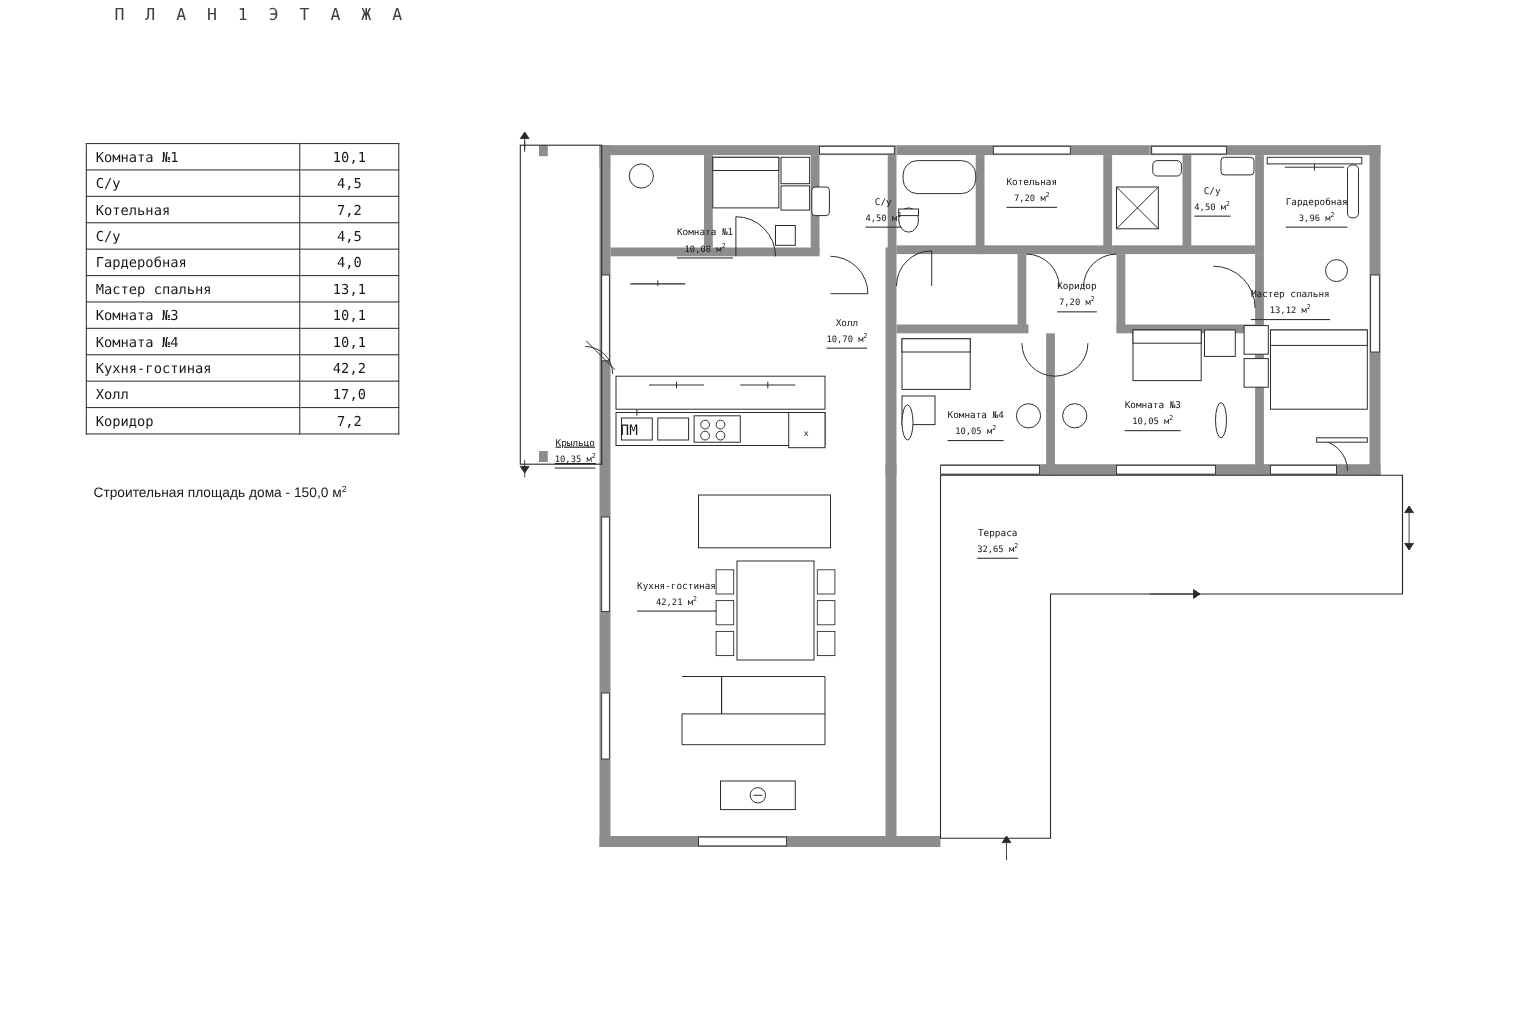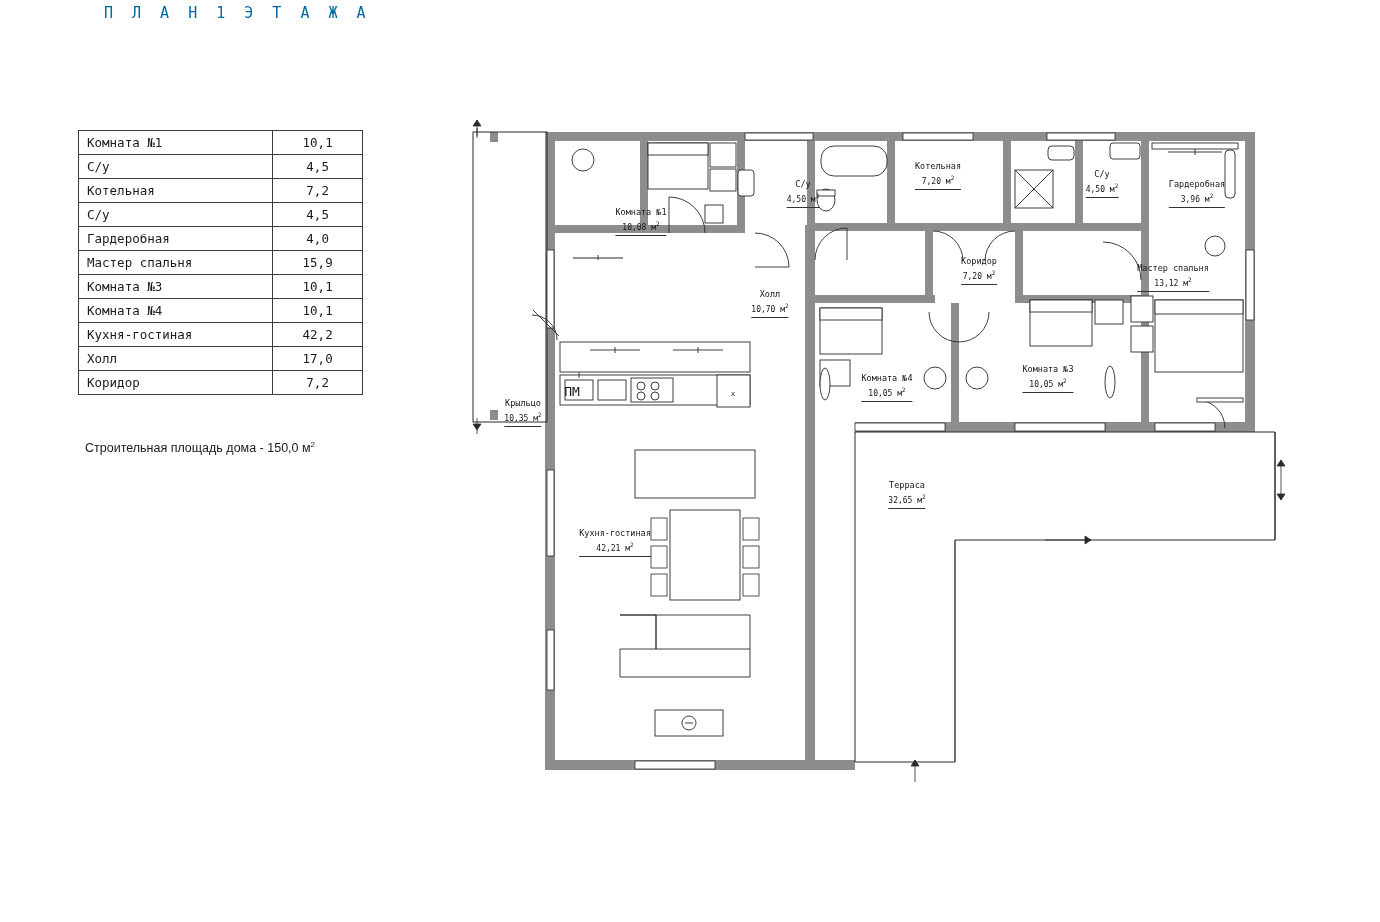--- a/index.html
+++ b/index.html
@@ -14,21 +14,21 @@
     font-family: "DejaVu Sans Mono", monospace;
     color: #1a1a1a;
     overflow: hidden;
   }
   .page-title {
     position: absolute;
     left: 104px;
     top: 4px;
     font-size: 15px;
     letter-spacing: 5px;
-    color: #0369a1;
+    color: #404040;
     font-family: "DejaVu Sans Mono", monospace;
   }
   
   .legend {
     position: absolute;
     left: 78px;
     top: 130px;
     width: 285px;
     border-collapse: collapse;
     font-size: 12.5px;
@@ -103,21 +103,21 @@
     <tr>
       <td class="name">С/у</td>
       <td class="val">4,5</td>
     </tr>
     <tr>
       <td class="name">Гардеробная</td>
       <td class="val">4,0</td>
     </tr>
     <tr>
       <td class="name">Мастер спальня</td>
-      <td class="val">15,9</td>
+      <td class="val">13,1</td>
     </tr>
     <tr>
       <td class="name">Комната №3</td>
       <td class="val">10,1</td>
     </tr>
     <tr>
       <td class="name">Комната  №4</td>
       <td class="val">10,1</td>
     </tr>
     <tr>
@@ -388,21 +388,21 @@
   <div class="lbl" style="left:432px; top:262px;">
     <span>Комната №4</span>
     <span class="area"><span>10,05 м</span><sup>2</sup></span>
   </div>
 
   <div class="lbl" style="left:593px; top:253px;">
     <span>Комната №3</span>
     <span class="area"><span>10,05 м</span><sup>2</sup></span>
   </div>
 
-  <div class="lbl" style="left:68px; top:287px;">
+  <div class="lbl" style="left:68px; top:287px;text-decoration:underline;">
     <span>Крыльцо</span>
     <span class="area"><span>10,35 м</span><sup>2</sup></span>
   </div>
 
   <div class="lbl" style="left:160px; top:417px;">
     <span>Кухня-гостиная</span>
     <span class="area"><span>42,21 м</span><sup>2</sup></span>
   </div>
 
   <div class="lbl" style="left:452px; top:369px;">

